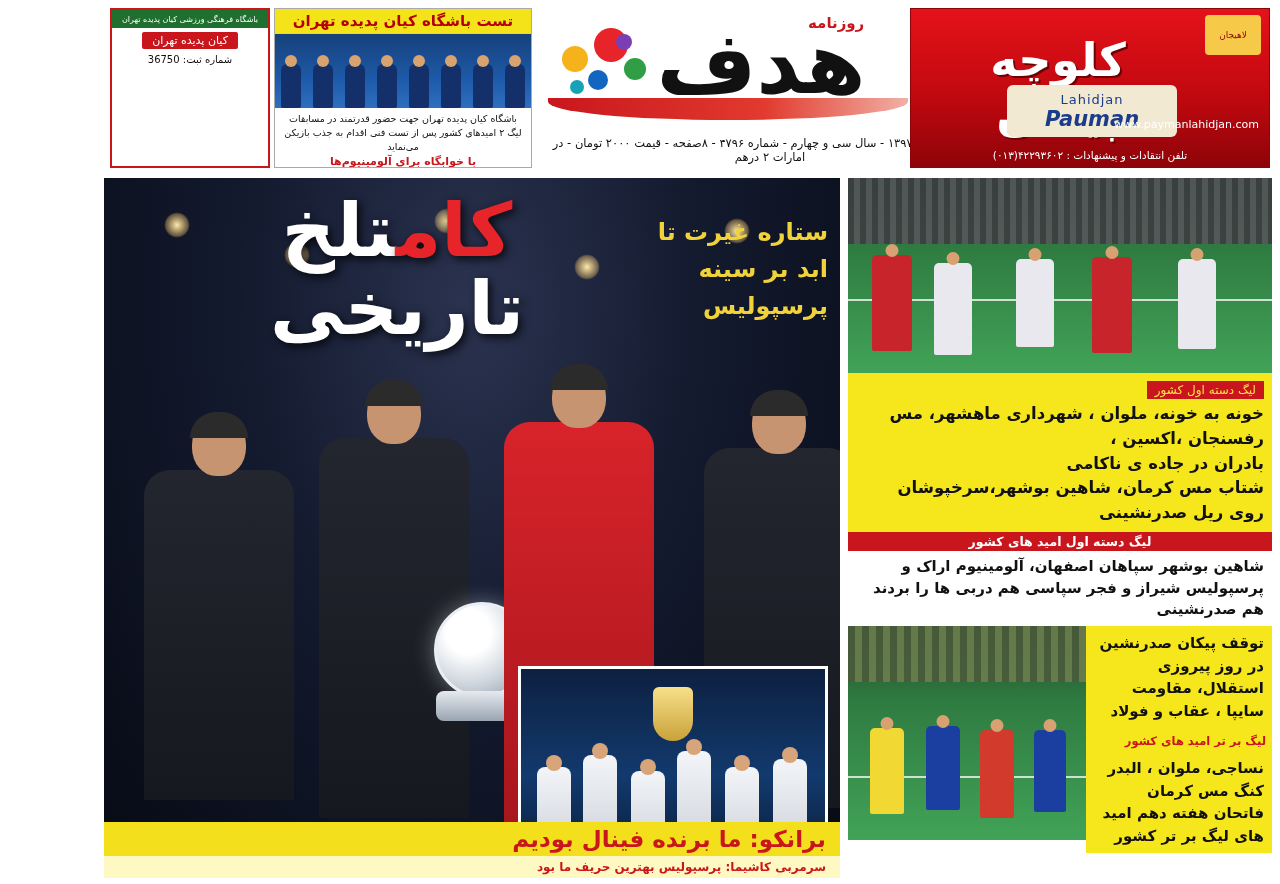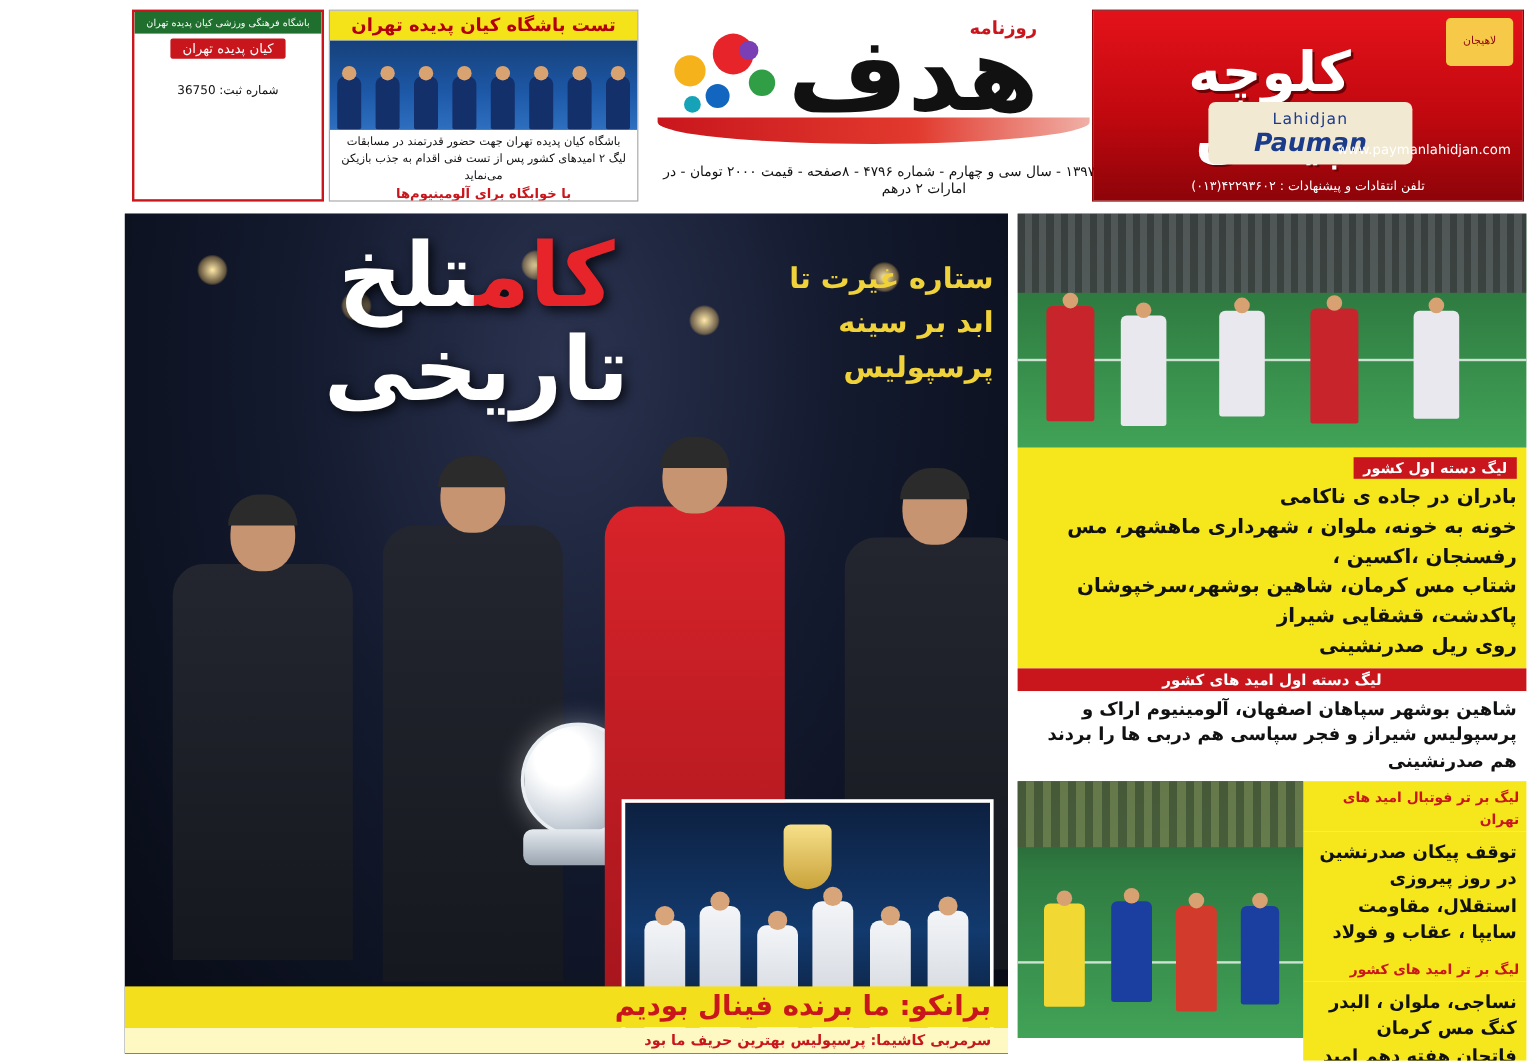--- a/index.html
+++ b/index.html
@@ -52,21 +52,21 @@
   .ball-num {
     position: relative; z-index: 2; font-size: 26px; font-weight: bold; color: #111;
     background: #fff; border-radius: 50%; width: 40px; height: 40px;
     display: flex; align-items: center; justify-content: center;
   }
   .ad-left-ribbon {
     margin-top: 4px; background: #c9161d; color: #fff; font-size: 11px;
     padding: 2px 10px; border-radius: 2px;
   }
   .ad-left-phone {
-    margin-top: 21px; font-size: 10px; color: #111; direction: rtl;
+    margin-top: 5px; font-size: 10px; color: #111; direction: rtl;
   }
 
   
   .ad-test-box {
     position: absolute; left: 178px; top: 8px; width: 258px; height: 160px;
     border: 1px solid #aaa; background: #fff; overflow: hidden;
   }
   .ad-test-title {
     background: #f5e31a; color: #b3000c; text-align: center;
     font-size: 15px; font-weight: bold; padding: 3px 0; border-bottom: 1px solid #ccc;
@@ -182,21 +182,21 @@
   .player { position: absolute; border-radius: 5px 5px 2px 2px; }
   .player::after {
     content: ""; position: absolute; top: -11px; left: 50%; transform: translateX(-50%);
     width: 13px; height: 13px; border-radius: 50%; background: #d8a172;
   }
 
   .news-block {
     background: #f6e71c; color: #111; padding: 6px 8px; direction: rtl;
   }
   .news-kicker {
-    background: #c9161d; color: #ffffff; font-size: 12px; font-weight: bold;
+    background: #c9161d; color: #fde047; font-size: 12px; font-weight: normal;
     padding: 2px 8px; display: inline-block; margin-bottom: 3px; text-align: right;
   }
   .kick-strip {
     background: #f6e71c; padding: 2px 6px; text-align: right;
   }
   .news-body {
     font-size: 16.5px; line-height: 1.5; font-weight: bold; color: #111; direction: rtl;
   }
   .news-white {
     background: #fff; color: #111; padding: 5px 8px; direction: rtl;
@@ -362,35 +362,31 @@
       <div class="line" style="top:62%;"></div>
       <span class="player" style="left:24px;bottom:22px;width:40px;height:96px;background:#c8242c;"></span>
       <span class="player" style="left:86px;bottom:18px;width:38px;height:92px;background:#e8e8ee;"></span>
       <span class="player" style="left:168px;bottom:26px;width:38px;height:88px;background:#e8e8ee;"></span>
       <span class="player" style="left:244px;bottom:20px;width:40px;height:96px;background:#c8242c;"></span>
       <span class="player" style="left:330px;bottom:24px;width:38px;height:90px;background:#e8e8ee;"></span>
     </div>
 
     <div class="news-block">
       <span class="news-kicker">لیگ دسته اول کشور</span>
+      <div class="news-body">خونه به خونه، ملوان ، شهرداری ماهشهر، مس رفسنجان ،اکسین ،</div>
       <div class="news-body">بادران در جاده ی ناکامی</div>
-      <div class="news-body">خونه به خونه، ملوان ، شهرداری ماهشهر، مس رفسنجان ،اکسین ،</div>
       <div class="news-body">شتاب مس کرمان، شاهین بوشهر،سرخپوشان</div>
-      <div class="news-body">پاکدشت، قشقایی شیراز</div>
       <div class="news-body">روی ریل صدرنشینی</div>
     </div>
 
     <div class="kicker-center">لیگ دسته اول امید های کشور</div>
     <div class="news-white">شاهین بوشهر سپاهان اصفهان، آلومینیوم اراک و پرسپولیس شیراز و فجر سپاسی هم دربی ها را بردند هم صدرنشینی</div>
 
     <div style="display:flex; direction:rtl;">
       <div style="width:186px;">
-        <div class="kick-strip">
-          <span style="color:#c9161d;font-size:11.5px;font-weight:bold;">لیگ بر تر فوتبال امید های تهران</span>
-        </div>
         <div class="news-block" style="min-height:86px;">
           <div class="news-body" style="font-size:15px;">توقف پیکان صدرنشین در روز پیروزی استقلال، مقاومت سایپا ، عقاب و فولاد</div>
         </div>
         <div class="kick-strip">
           <span style="color:#c9161d;font-size:11.5px;font-weight:bold;">لیگ بر تر امید های کشور</span>
         </div>
         <div class="news-block" style="min-height:100px;">
           <div class="news-body" style="font-size:15px;">نساجی، ملوان ، البدر کنگ مس کرمان فاتحان هفته دهم امید های لیگ بر تر کشور</div>
         </div>
       </div>

